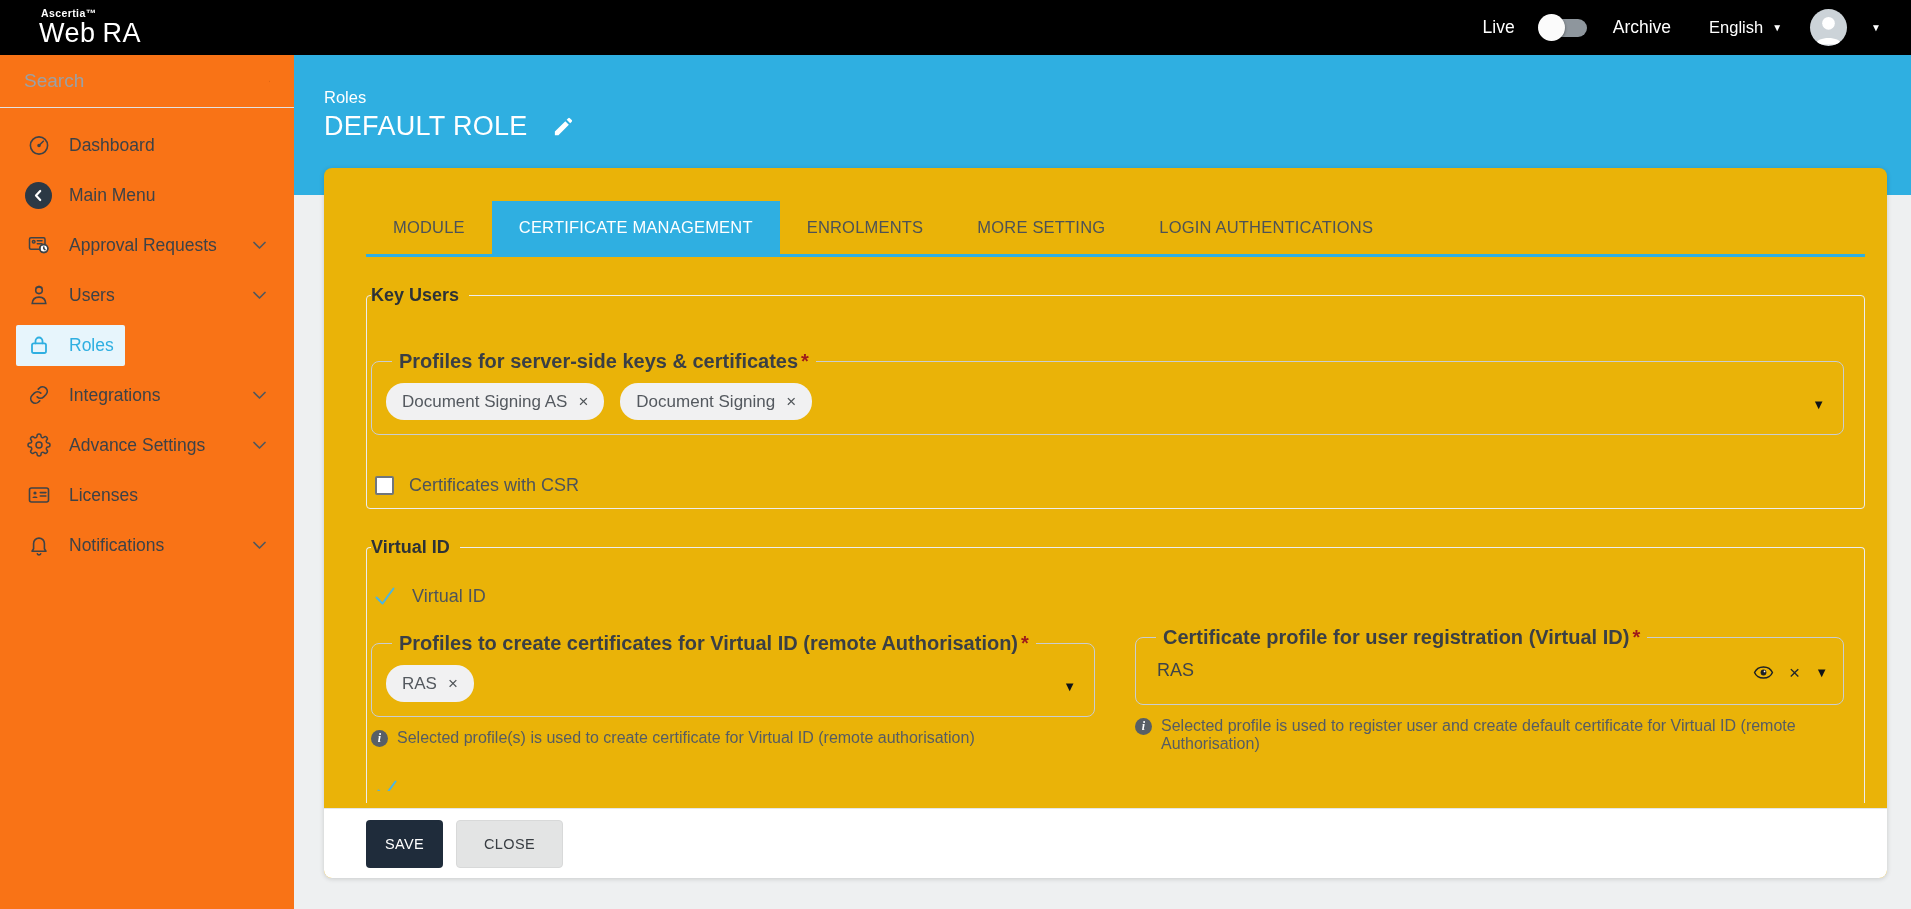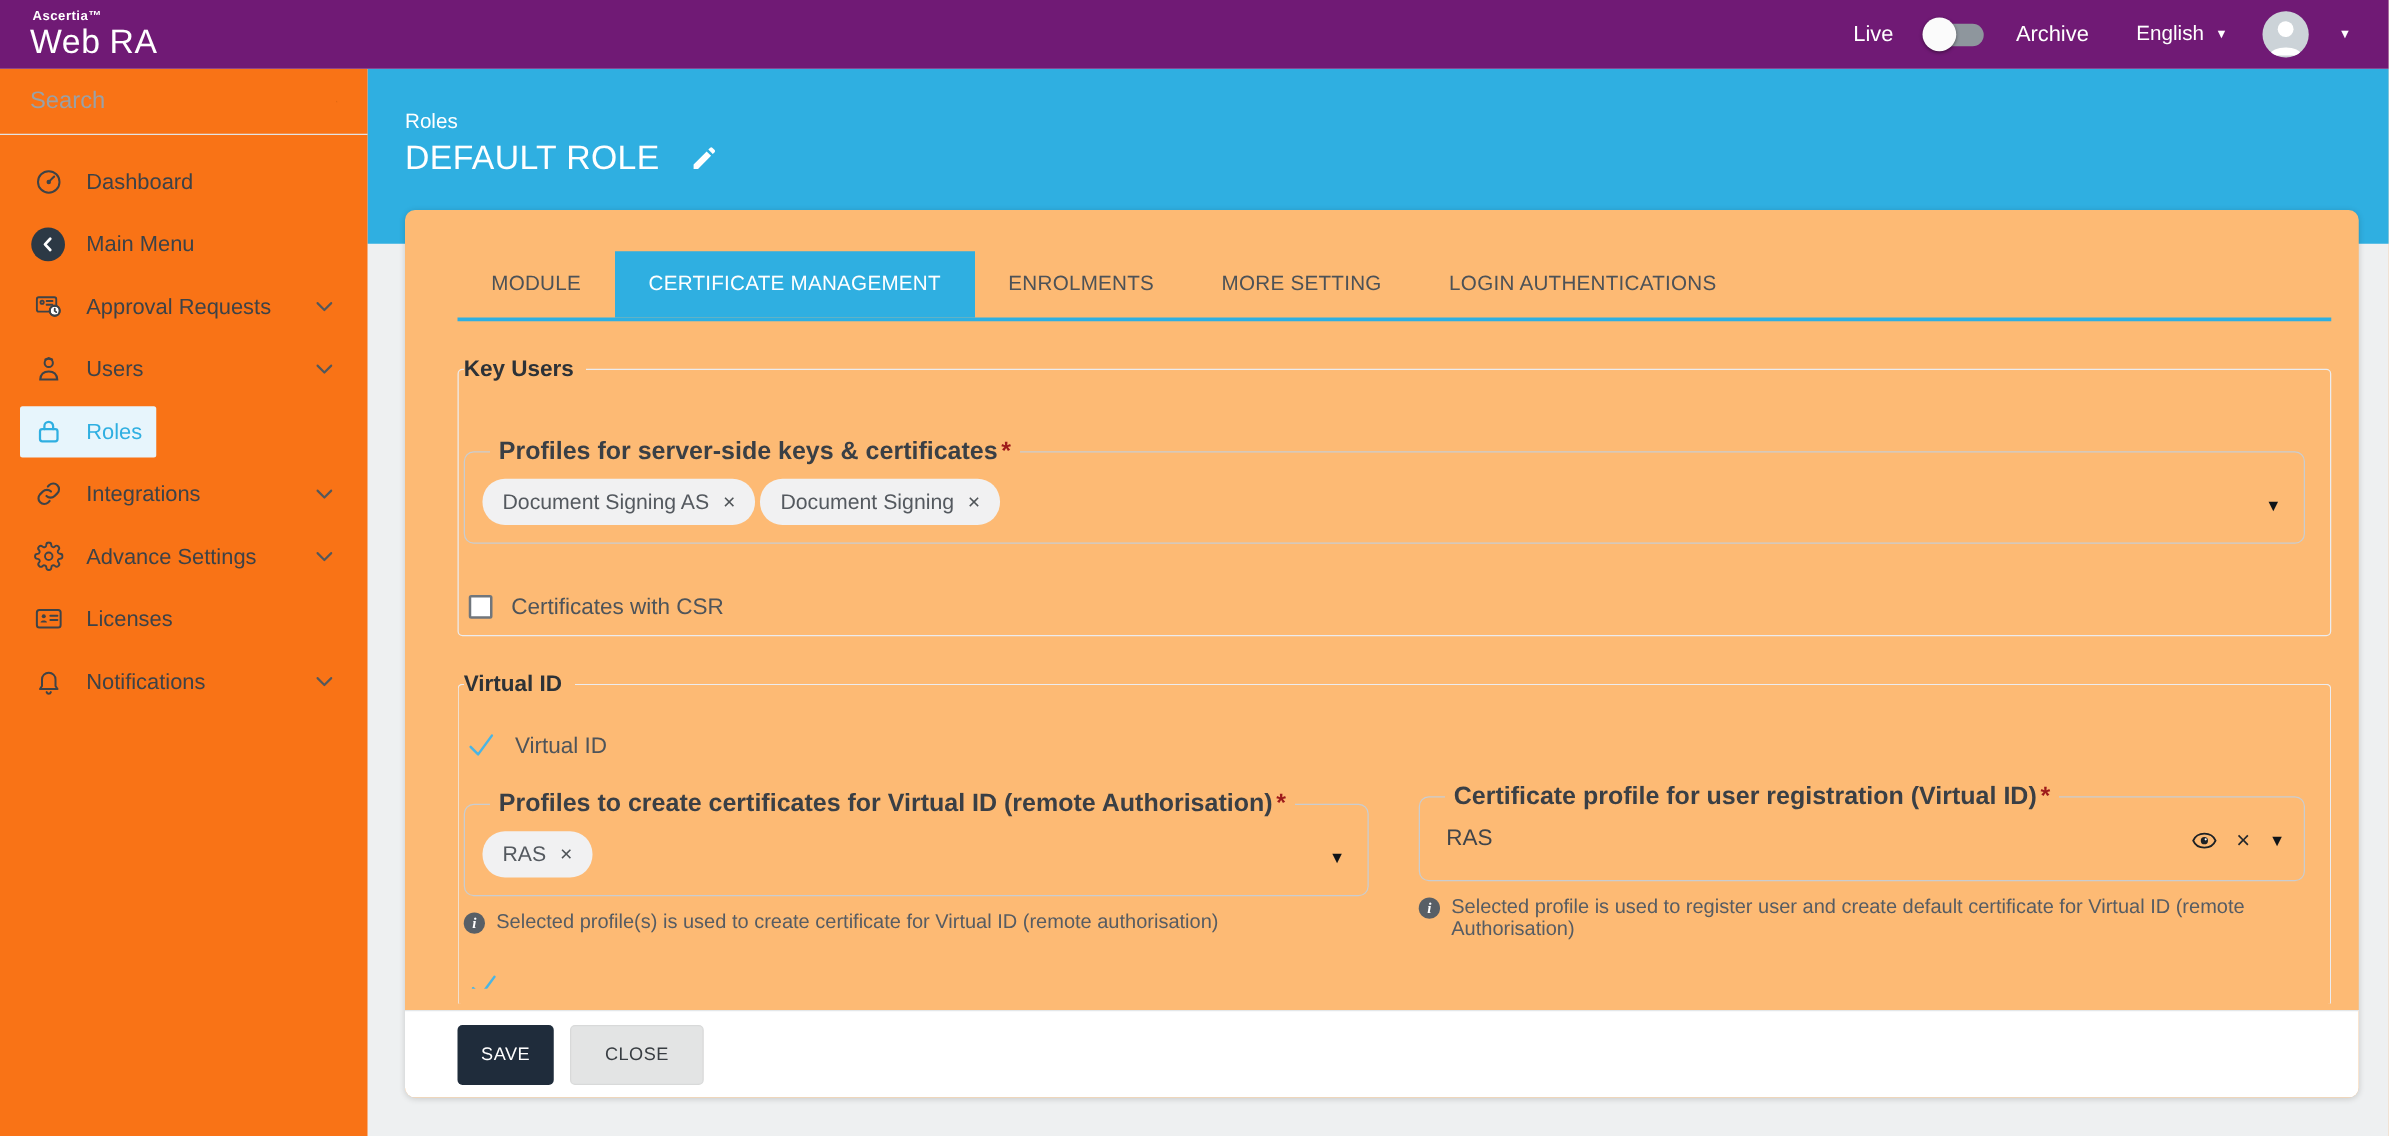--- a/index.html
+++ b/index.html
@@ -1,20 +1,20 @@
 <!DOCTYPE html>
 <html><head>
 <meta charset="utf-8">
 <style>
   *{box-sizing:border-box;margin:0;padding:0}
   html,body{width:1911px;height:909px;overflow:hidden}
   body{font-family:"Liberation Sans",sans-serif;background:#eef0f1;position:relative}
 
   
-  .navbar{position:absolute;top:0;left:0;right:0;height:55px;background:#701a75;display:flex;align-items:center;justify-content:space-between;padding:0 30px 0 24px;z-index:6}
+  .navbar{position:absolute;top:0;left:0;right:0;height:55px;background:#000000;display:flex;align-items:center;justify-content:space-between;padding:0 30px 0 39px;z-index:6}
   .brand{color:#fff;line-height:1;cursor:pointer}
   .brand-small{display:block;font-size:10.5px;font-weight:700;letter-spacing:.4px;margin:0 0 2px 2px}
   .brand-big{display:flex;gap:7px;font-size:27px;font-weight:500;letter-spacing:.5px}
   .nav-right{display:flex;align-items:center;gap:24px;color:#fff}
   .nav-label{font-size:17.5px}
   .toggle{position:relative;width:46px;height:18px;border-radius:9px;background:#8e969d;cursor:pointer;margin:0 2px}
   .toggle-knob{position:absolute;left:-3px;top:-4.5px;width:27px;height:27px;border-radius:50%;background:#fbfbfb;box-shadow:0 1px 3px rgba(0,0,0,.45)}
   .lang{display:flex;align-items:center;gap:9px;font-size:16.5px;margin-left:14px;cursor:pointer}
   .caret-sm{font-size:10px;line-height:1}
   .avatar{width:37px;height:37px;border-radius:50%;background:#ccd3d8;overflow:hidden;display:block;cursor:pointer;margin-left:4px}
@@ -35,39 +35,39 @@
   .nav-chevron{margin-left:auto;display:flex}
 
   
   .main{position:absolute;left:294px;top:55px;right:0;bottom:0}
   .band{height:140px;background:#2fafe1;color:#fff;padding:33px 0 0 30px}
   .breadcrumb{font-size:16.5px;margin-bottom:4px}
   .title-row{display:flex;align-items:center;gap:24px}
   .page-title{font-size:27px;font-weight:400;letter-spacing:.3px}
   .edit-pencil{cursor:pointer;display:flex}
 
-  .card{position:absolute;left:30px;top:113px;width:1563px;height:710px;background:#fdba74;border-radius:8px;box-shadow:0 1px 5px rgba(0,0,0,.16);display:flex;flex-direction:column;overflow:hidden}
+  .card{position:absolute;left:30px;top:113px;width:1563px;height:710px;background:#eab308;border-radius:8px;box-shadow:0 1px 5px rgba(0,0,0,.16);display:flex;flex-direction:column;overflow:hidden}
   .tabs{margin:33px 22px 0 42px;display:flex;border-bottom:3px solid #2fafe1}
   .tab{height:53px;line-height:53px;padding:0 27px;font-size:16.5px;color:#4d5257;letter-spacing:.2px;cursor:pointer;white-space:nowrap}
   .tab.active{background:#2fafe1;color:#fff}
 
   .content{flex:1;overflow:hidden;padding:0 22px 0 42px}
   fieldset.section-fs{border:1px solid #ececee;border-radius:4px;margin-top:28px;padding:22px 20px 12px 4px}
   fieldset.section-fs>legend{font-size:18px;font-weight:700;color:#2d3237;padding:0 10px 0 0}
   fieldset.vid-fs{padding-top:26px;border-bottom:none;border-bottom-left-radius:0;border-bottom-right-radius:0}
 
   .check-row{display:flex;align-items:center;gap:15px;margin-left:2px}
   .check-label{font-size:18px;color:#4e545a}
   .cb-row{display:flex;align-items:center;gap:15px;margin:40px 0 0 4px}
   .checkbox{width:19px;height:19px;border:2px solid #70767c;border-radius:2px;background:#fff;cursor:pointer;flex:0 0 19px}
 
   fieldset.field-fs{border:1px solid #c9cdd1;border-radius:8px;margin-top:22px;position:relative;padding:6px 56px 14px 14px}
   fieldset.field-fs>legend{font-size:20px;font-weight:700;color:#3a3f45;margin-left:6px;padding:0 7px;white-space:nowrap}
   .req{color:#9e1b1b;margin-left:3px}
-  .tag-row{display:flex;gap:4px;margin-top:4px;min-height:37px}
+  .tag-row{display:flex;gap:16px;margin-top:4px;min-height:37px}
   .tag{background:#f1f1f2;border-radius:18px;padding:8px 16px;font-size:17px;color:#54595f;display:flex;align-items:center;gap:11px;cursor:default}
   .tag-x{font-size:17px;color:#505559;cursor:pointer;line-height:1}
   .dd-caret{position:absolute;right:18px;top:50%;transform:translateY(-50%);font-size:13px;color:#101418;cursor:pointer;line-height:1}
 
   .fields-row{display:flex;gap:40px;margin-top:18px;align-items:center}
   .field-col-left{width:724px;flex:0 0 724px}
   .field-col-right{flex:1}
   .fields-row fieldset.field-fs{margin-top:0}
   .field-value{font-size:18px;color:#3f444a;padding:5px 0 9px 7px}
   .reg-fs{padding:6px 120px 10px 14px}

